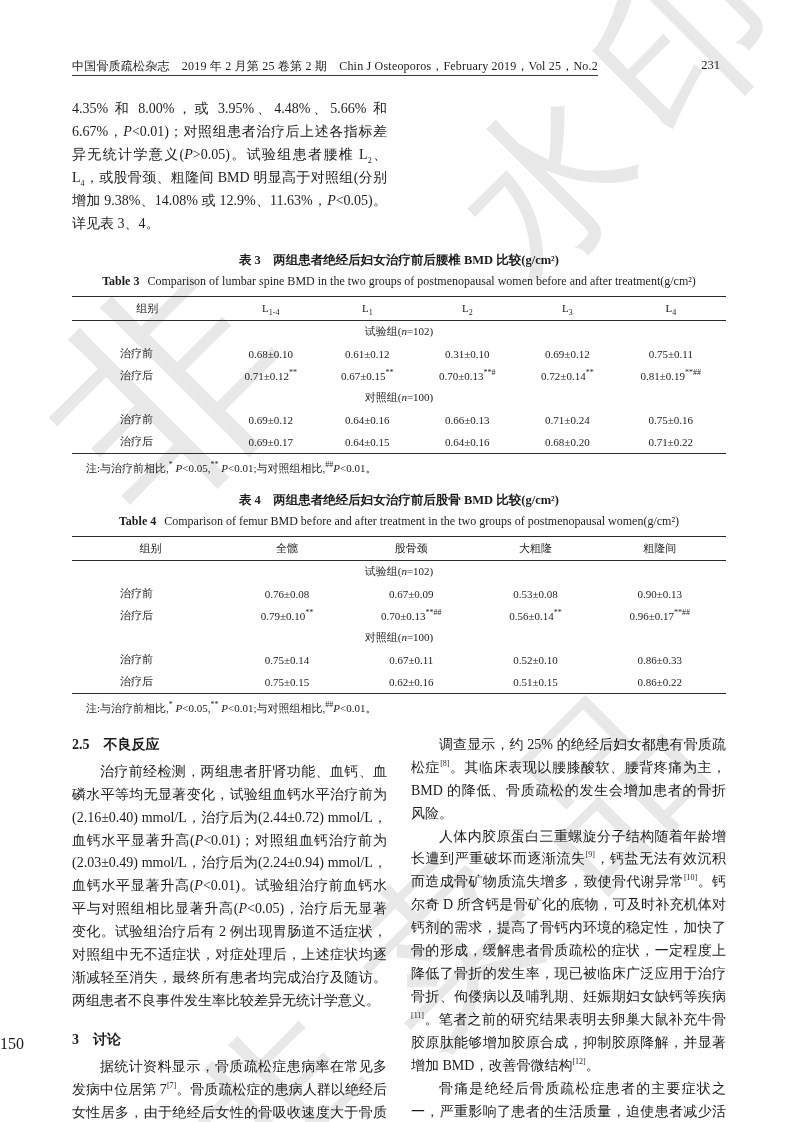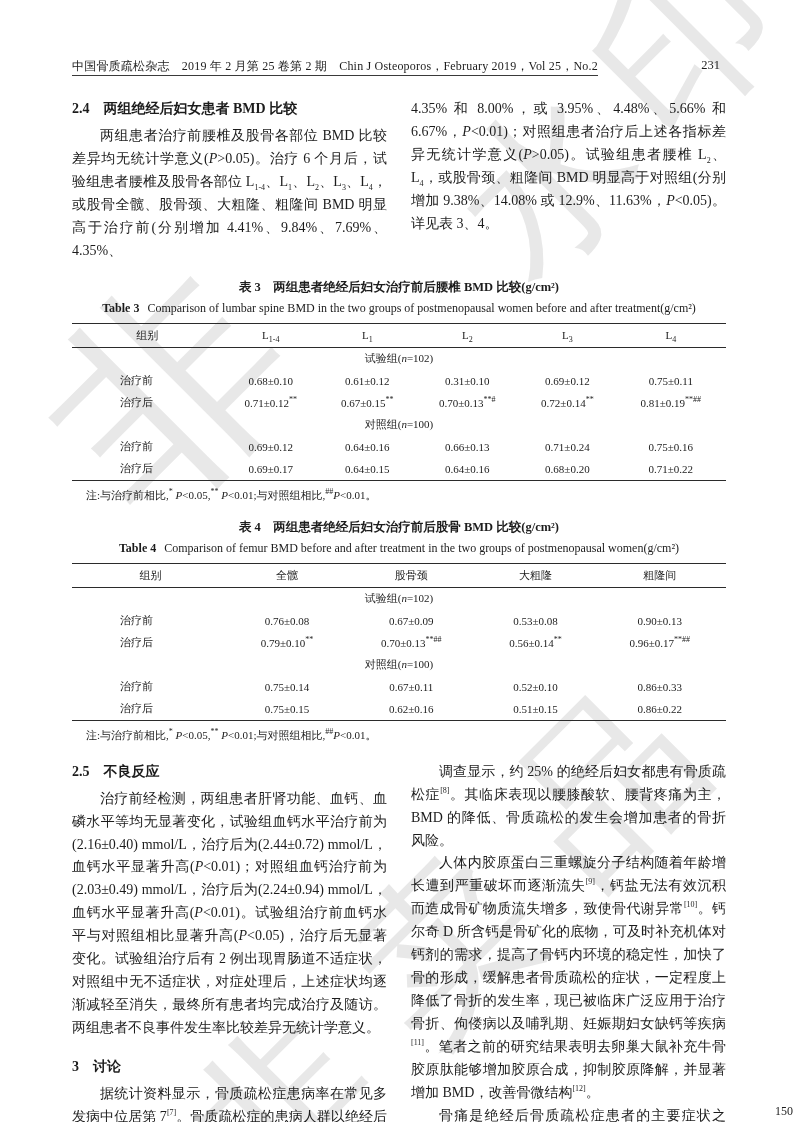--- a/index.html
+++ b/index.html
@@ -30,21 +30,21 @@
   .tbl-title-en .pref{font-weight:bold; margin-right:8px;}
   table.data{width:100%; border-collapse:collapse; font-size:11px;
     border-top:1.5px solid #2b2b2b; border-bottom:1.5px solid #2b2b2b;}
   table.data thead th{font-weight:normal; text-align:center; padding:4px 2px;
     border-bottom:0.8px solid #2b2b2b;}
   table.data td{padding:3.5px 2px; text-align:center;}
   table.data td.group{text-align:center; padding-left:2px;}
   table.data td.rowlabel{text-align:left; padding-left:48px;}
   .tbl-note{font-size:11px; margin:7px 0 0 0; padding-left:14px;}
   
-  .pg-footer{position:absolute; left:0; right:0; top:1104px; text-align:right; font-size:12px;}
+  .pg-footer{position:absolute; left:0; right:0; top:1035px; text-align:left; font-size:16px;}
   
   .wm{position:absolute; color:#c9c9c9; opacity:.42; pointer-events:none;
       font-family:"Liberation Sans","DejaVu Sans",sans-serif; white-space:nowrap; z-index:0;}
   .wm-a{left:430px; top:-10px; font-size:170px; letter-spacing:28px; transform:rotate(-45deg);}
   .wm-b{left:58px; top:240px; font-size:225px; transform:rotate(-45deg);}
   .wm-c{left:120px; top:810px; font-size:175px; letter-spacing:55px; transform:rotate(-45deg);}
   .content, .pg-footer{z-index:1;}
   .content{position:absolute;}
 </style>
 </head>
@@ -57,24 +57,20 @@
   <div class="wm wm-c">非卖品</div>
 
   <div class="content">
 
     <div class="pg-header">
       <span class="journal-line">中国骨质疏松杂志　2019 年 2 月第 25 卷第 2 期　Chin J Osteoporos，February 2019，Vol 25，No.2</span>
       <span class="pg-num-top">231</span>
     </div>
 
     <div class="cols">
-      <div class="col">
-        <p class="sec-heading">2.4　两组绝经后妇女患者 BMD 比较</p>
-        <p class="para">两组患者治疗前腰椎及股骨各部位 BMD 比较差异均无统计学意义(<i>P</i>&gt;0.05)。治疗 6 个月后，试验组患者腰椎及股骨各部位 L<sub>1-4</sub>、L<sub>1</sub>、L<sub>2</sub>、L<sub>3</sub>、L<sub>4</sub>，或股骨全髋、股骨颈、大粗隆、粗隆间 BMD 明显高于治疗前(分别增加 4.41%、9.84%、7.69%、4.35%、</p>
-      </div>
       <div class="col">
         <p class="para cont">4.35% 和 8.00%，或 3.95%、4.48%、5.66% 和 6.67%，<i>P</i>&lt;0.01)；对照组患者治疗后上述各指标差异无统计学意义(<i>P</i>&gt;0.05)。试验组患者腰椎 L<sub>2</sub>、L<sub>4</sub>，或股骨颈、粗隆间 BMD 明显高于对照组(分别增加 9.38%、14.08% 或 12.9%、11.63%，<i>P</i>&lt;0.05)。详见表 3、4。</p>
       </div>
     </div>
 
     <div class="tbl-block">
       <p class="tbl-title-cn">表 3　两组患者绝经后妇女治疗前后腰椎 BMD 比较(g/cm²)</p>
       <p class="tbl-title-en">
         <span class="pref">Table 3</span><span>Comparison of lumbar spine BMD in the two groups of postmenopausal women before and after treatment(g/cm²)</span>
       </p>

